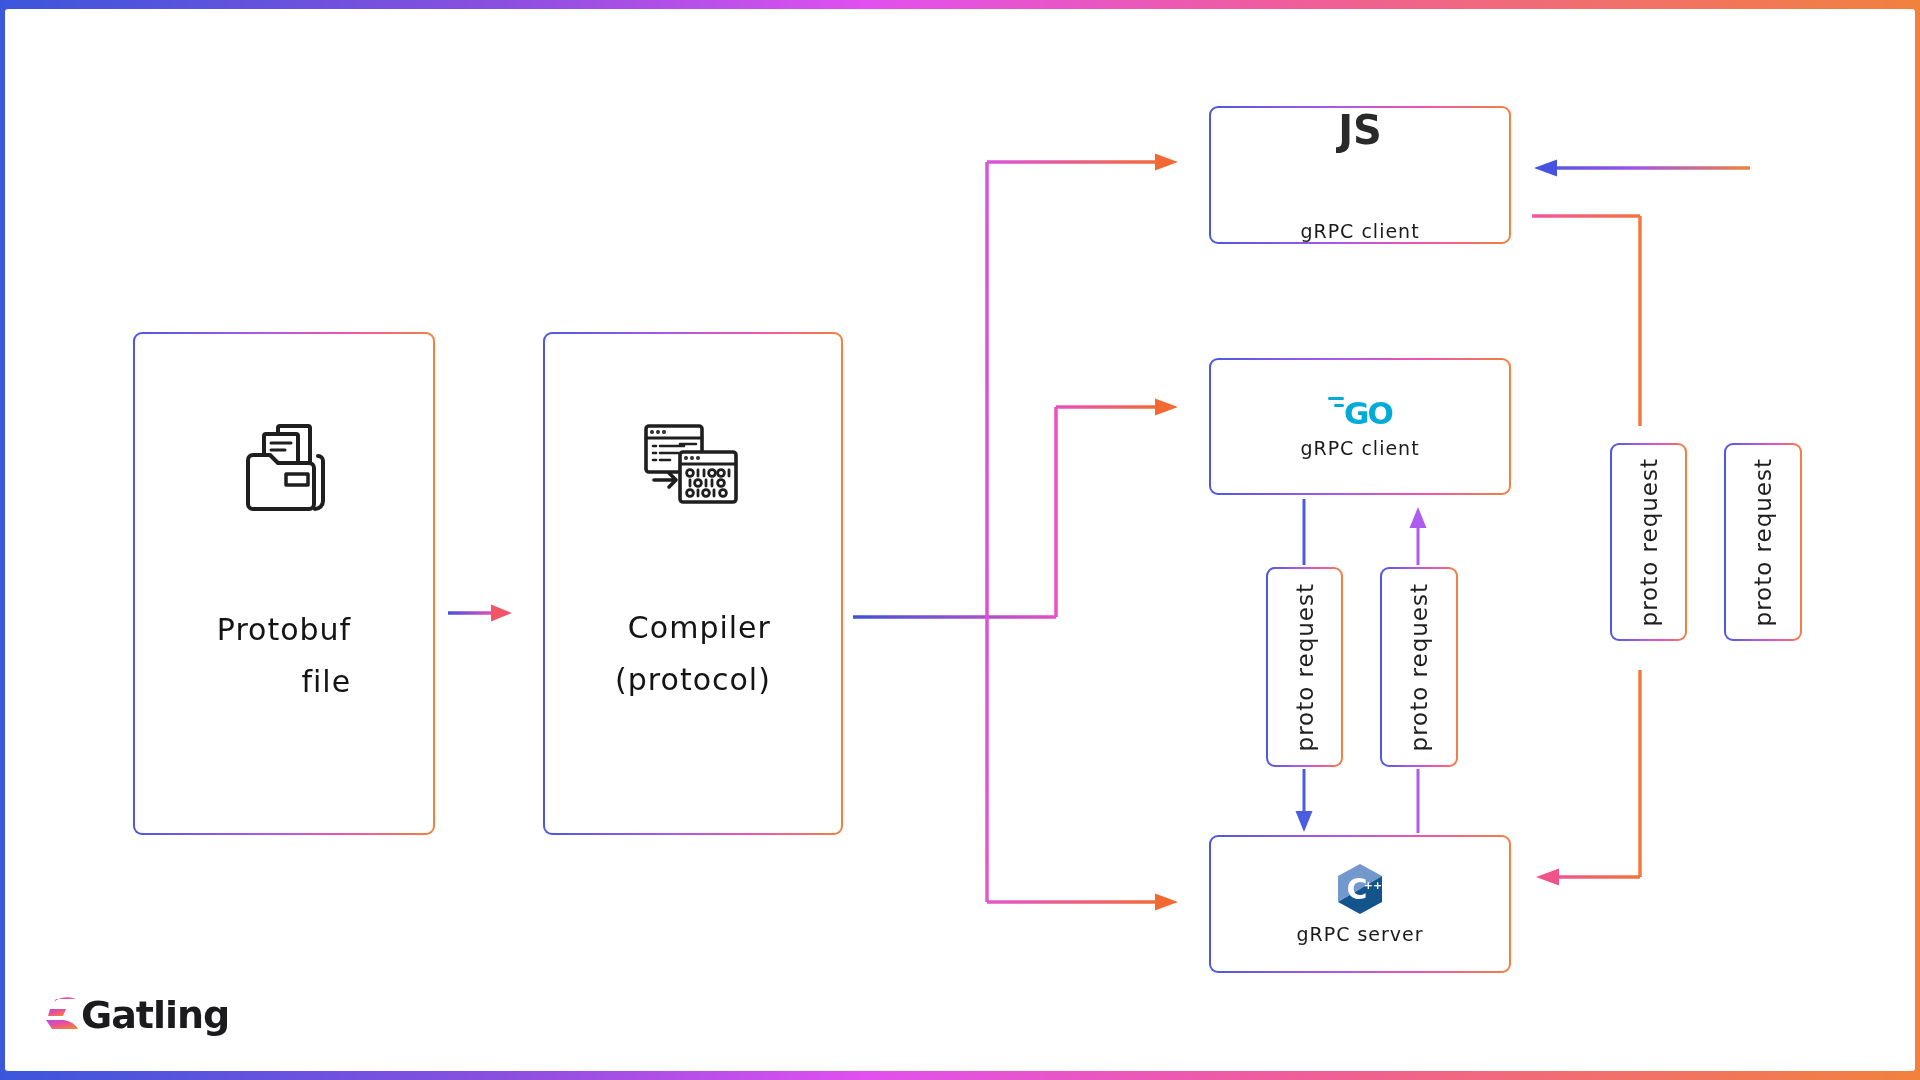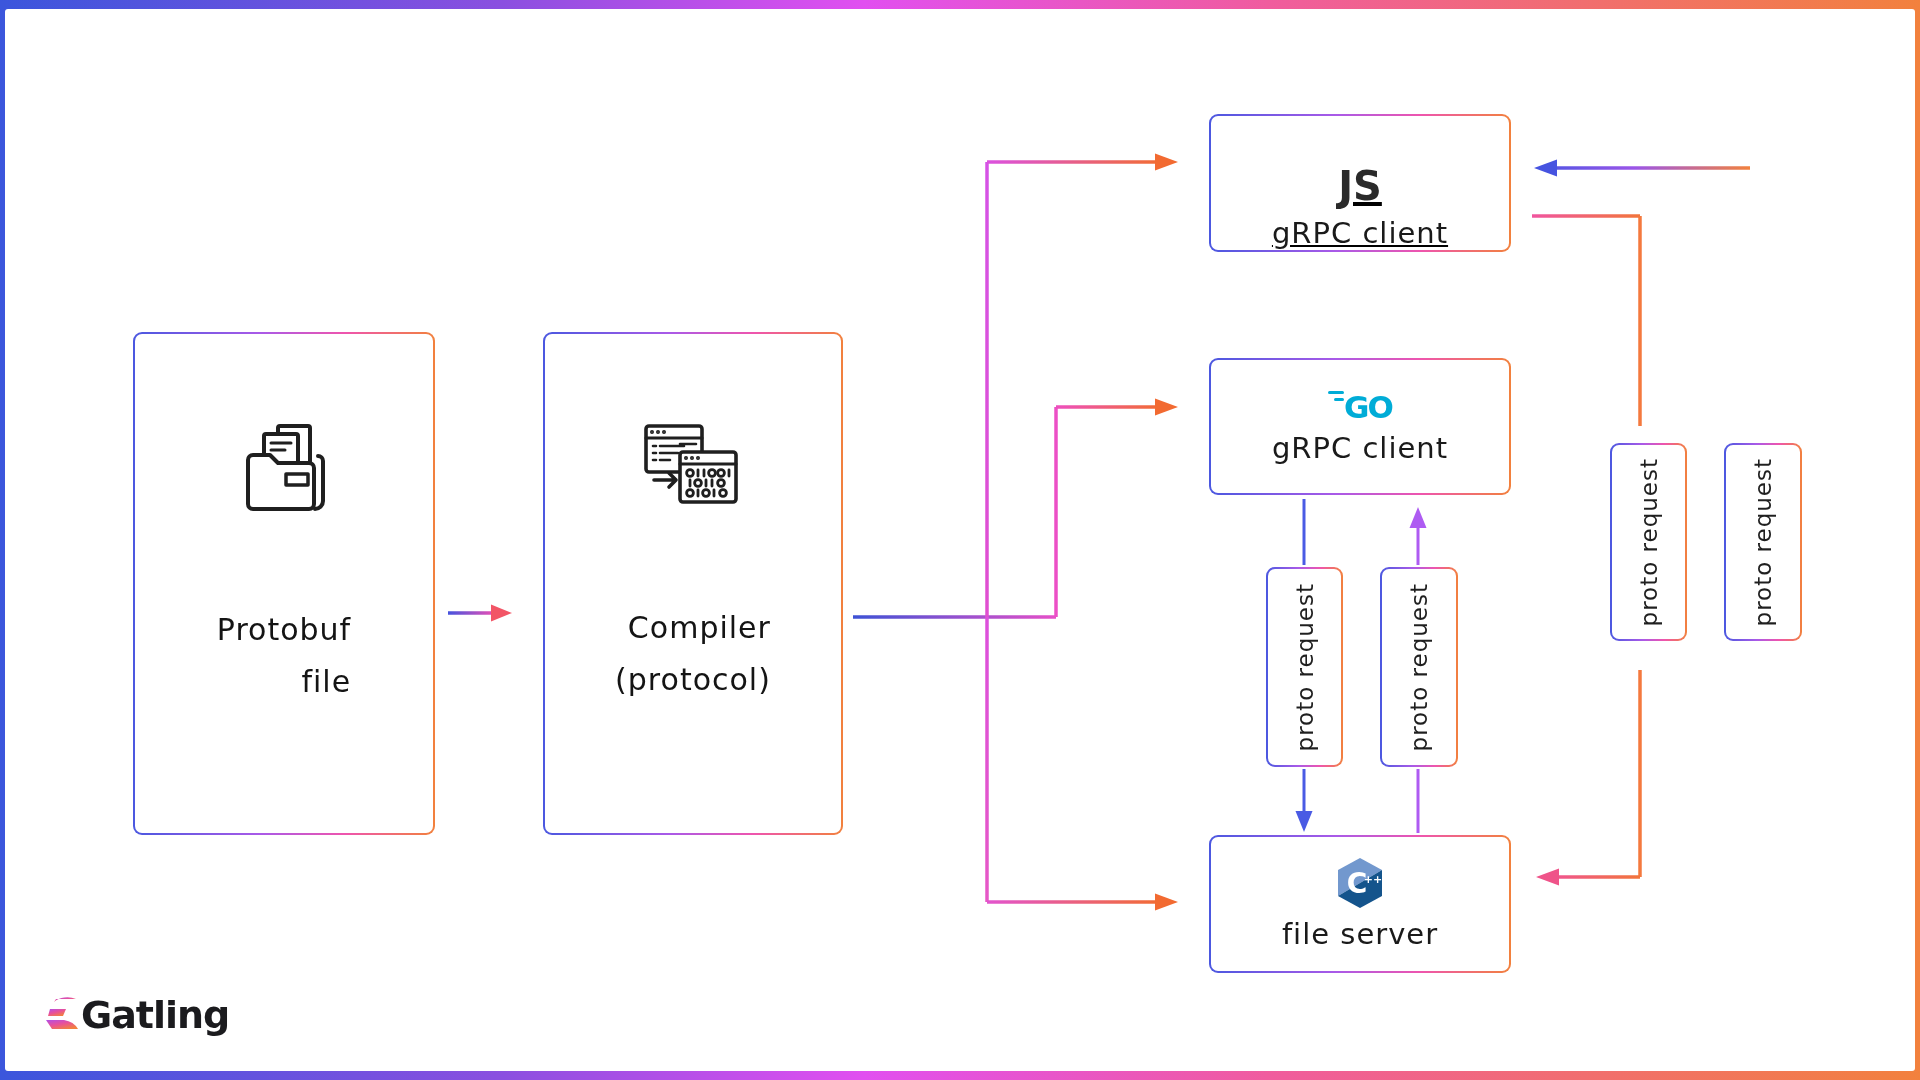--- a/index.html
+++ b/index.html
@@ -10,35 +10,35 @@
   #canvas { position:absolute; inset:0; }
   svg.connectors { position:absolute; inset:0; pointer-events:none; }
 
   .gbox { position:absolute; border:2px solid transparent; border-radius:9px;
           background:linear-gradient(#fff,#fff) padding-box,
                      linear-gradient(90deg,#4B58E0 0%,#A95AE8 42%,#EE55AE 70%,#F2813D 100%) border-box;
           display:flex; flex-direction:column; align-items:center; }
 
   .node-protobuf { left:133px; top:332px; width:302px; height:503px; }
   .node-compiler { left:543px; top:332px; width:300px; height:503px; }
-  .node-js       { left:1209px; top:114px; width:302px; height:138px; justify-content:flex-end;text-decoration:underline; }
+  .node-js       { left:1209px; top:106px; width:302px; height:138px; justify-content:space-between; }
   .node-go       { left:1209px; top:358px; width:302px; height:137px; justify-content:center; }
   .node-server   { left:1209px; top:835px; width:302px; height:138px; justify-content:center; }
 
   .preq { display:flex; align-items:center; justify-content:center; }
   .preq-mid-left    { left:1266px; top:567px; width:77px; height:200px; }
   .preq-mid-right   { left:1380px; top:567px; width:78px; height:200px; }
   .preq-right-left  { left:1610px; top:443px; width:77px; height:198px; }
   .preq-right-right { left:1724px; top:443px; width:78px; height:198px; }
   .vtext { writing-mode:vertical-rl; transform:rotate(180deg); font-size:23px; color:#1F1F1F; letter-spacing:1px; white-space:nowrap; }
 
   .big-icon { margin-top:88px; }
   .tall-title { margin-top:90px; text-align:right; font-size:30px; line-height:52px; color:#141414; letter-spacing:1px; }
   .lang-big { font-size:40px; font-weight:800; color:#2A2A2A; letter-spacing:0; line-height:1.1; }
-  .grpc-label { font-size:29px; color:#1A1A1A; letter-spacing:1px; margin-top:8px; }
+  .grpc-label { font-size:19px; color:#1A1A1A; letter-spacing:1px; margin-top:8px; }
 
   .go-logo { display:flex; align-items:flex-start; height:34px; }
   .go-text { font-size:31px; font-weight:800; color:#00ACD7; letter-spacing:-2px; }
   .go-lines { display:flex; flex-direction:column; gap:4px; align-items:flex-end; margin-top:2px; }
   .go-lines i { display:block; height:3px; background:#00ACD7; border-radius:2px; }
   .go-line-1 { width:16px; } .go-line-2 { width:10px; }
 
   .brand { position:absolute; left:42px; top:993px; display:flex; }
   .brand-name { font-size:38px; font-weight:800; color:#1B1B1E; letter-spacing:-1px; margin-left:-5px; }
 </style>
@@ -211,21 +211,21 @@
       <div class="grpc-label">gRPC client</div>
     </div>
 
     <div class="gbox node-server">
       <svg width="46" height="52" viewBox="0 0 46 52">
         <polygon points="23,1 45,13 23,26 1,39 1,13" fill="#7298CE"></polygon>
         <polygon points="45,13 45,39 23,51 1,39 23,26" fill="#14548C"></polygon>
         <text x="20" y="36" font-size="28" font-weight="bold" fill="#FFFFFF" text-anchor="middle" font-family="'DejaVu Sans',sans-serif">C</text>
         <text x="36" y="26" font-size="11" font-weight="bold" fill="#FFFFFF" text-anchor="middle" font-family="'DejaVu Sans',sans-serif">++</text>
       </svg>
-      <div class="grpc-label">file server</div>
+      <div class="grpc-label">gRPC server</div>
     </div>
 
     <div class="gbox preq preq-mid-left">
       <span class="vtext">proto request</span>
     </div>
     <div class="gbox preq preq-mid-right">
       <span class="vtext">proto request</span>
     </div>
 
     <div class="gbox preq preq-right-left">

